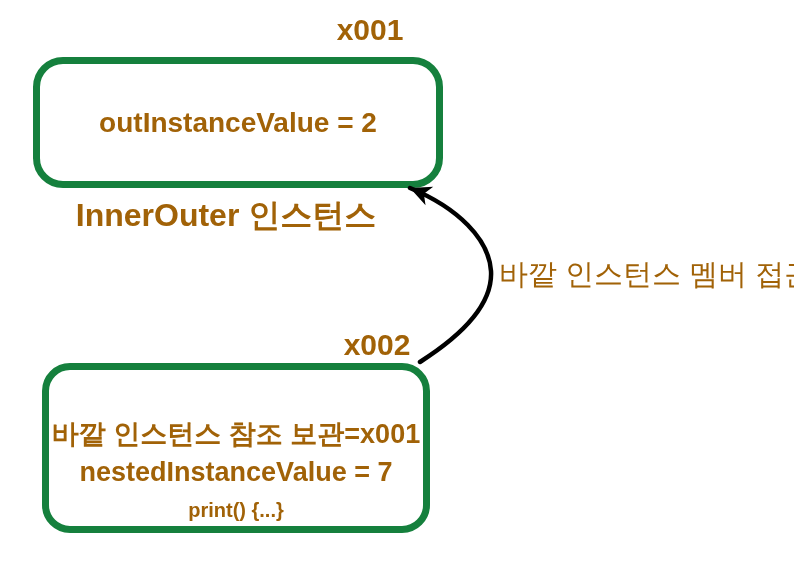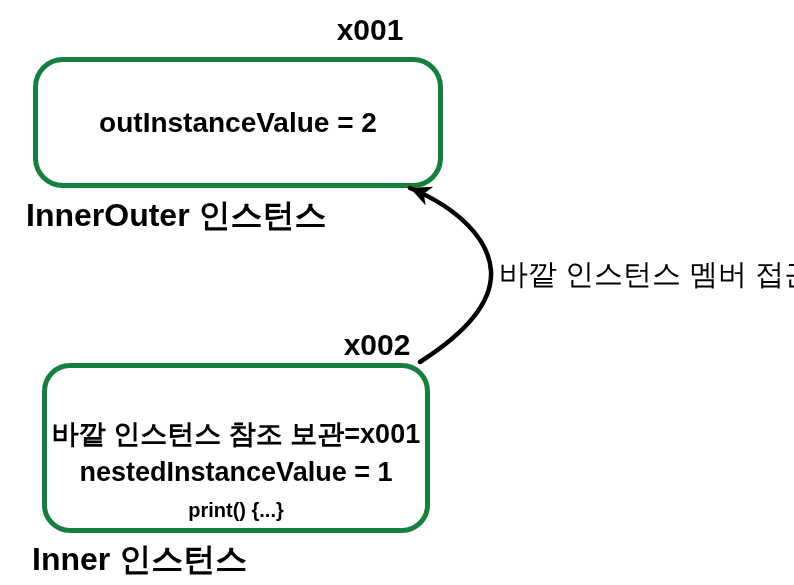--- a/index.html
+++ b/index.html
@@ -7,35 +7,35 @@
     padding: 0;
     background: #ffffff;
   }
   .canvas {
     position: relative;
     width: 794px;
     height: 585px;
     background: #ffffff;
     overflow: hidden;
     font-family: "Liberation Sans", "DejaVu Sans", sans-serif;
-    color: #000000;
+    color: #a16207;
   }
   .abs { position: absolute; }
 
   .address-label {
     font-size: 30px;
     line-height: 36px;
     font-weight: 700;
     text-align: center;
     white-space: nowrap;
   }
 
   .instance-box {
     box-sizing: border-box;
-    border: 5px solid #15803d;
+    border: 7px solid #15803d;
     background: #ffffff;
     display: flex;
     flex-direction: column;
     align-items: center;
     justify-content: center;
   }
   .box-outer {
     left: 33px; top: 57px;
     width: 410px; height: 131px;
     border-radius: 30px;
@@ -56,20 +56,21 @@
     line-height: 34px;
   }
   .field-inner-0 { font-size: 27px; line-height: 38px; margin-top: 47px; }
   .field-inner-1 { font-size: 27px; line-height: 38px; }
   .field-inner-2 { font-size: 20px; line-height: 38px; }
 
   .caption {
     font-size: 32px;
     line-height: 36px;
     font-weight: 700;
+    text-align: center;
     white-space: nowrap;
   }
   .caption-outer { left: 26px; top: 197px; width: 400px; }
   .caption-inner { left: 32px; top: 541px; width: 400px; }
 
   .addr-outer { left: 300px; top: 12px; width: 140px; }
   .addr-inner { left: 307px; top: 327px; width: 140px; }
 
   .arrow-label {
     left: 499px; top: 257px;
@@ -96,25 +97,24 @@
   <div class="abs instance-box box-outer">
     <div class="field field-outer">outInstanceValue = 2</div>
   </div>
 
   <div class="abs caption caption-outer">InnerOuter 인스턴스</div>
 
   <div class="abs address-label addr-inner">x002</div>
 
   <div class="abs instance-box box-inner">
     <div class="field field-inner-0">바깥 인스턴스 참조 보관=x001</div>
-    <div class="field field-inner-1">nestedInstanceValue = 1</div>
+    <div class="field field-inner-1">nestedInstanceValue = 7</div>
     <div class="field field-inner-2">print() {...}</div>
   </div>
 
-  <div class="abs caption caption-inner">Inner 인스턴스</div>
 
   <svg class="abs arrow-svg" viewBox="0 0 794 585">
     <defs>
       <marker id="arrowhead" markerUnits="userSpaceOnUse" markerWidth="26" markerHeight="24" refX="22" refY="11" orient="auto">
         <path d="M1,1 L22,11 L1,21 L7,11 Z" fill="#000000"></path>
       </marker>
     </defs>
     <path d="M 420 362 C 464 334, 493 304, 491 271 C 489 239, 458 208, 410 188" fill="none" stroke="#000000" stroke-width="4.5" stroke-linecap="round" marker-end="url(#arrowhead)"></path>
   </svg>
 

